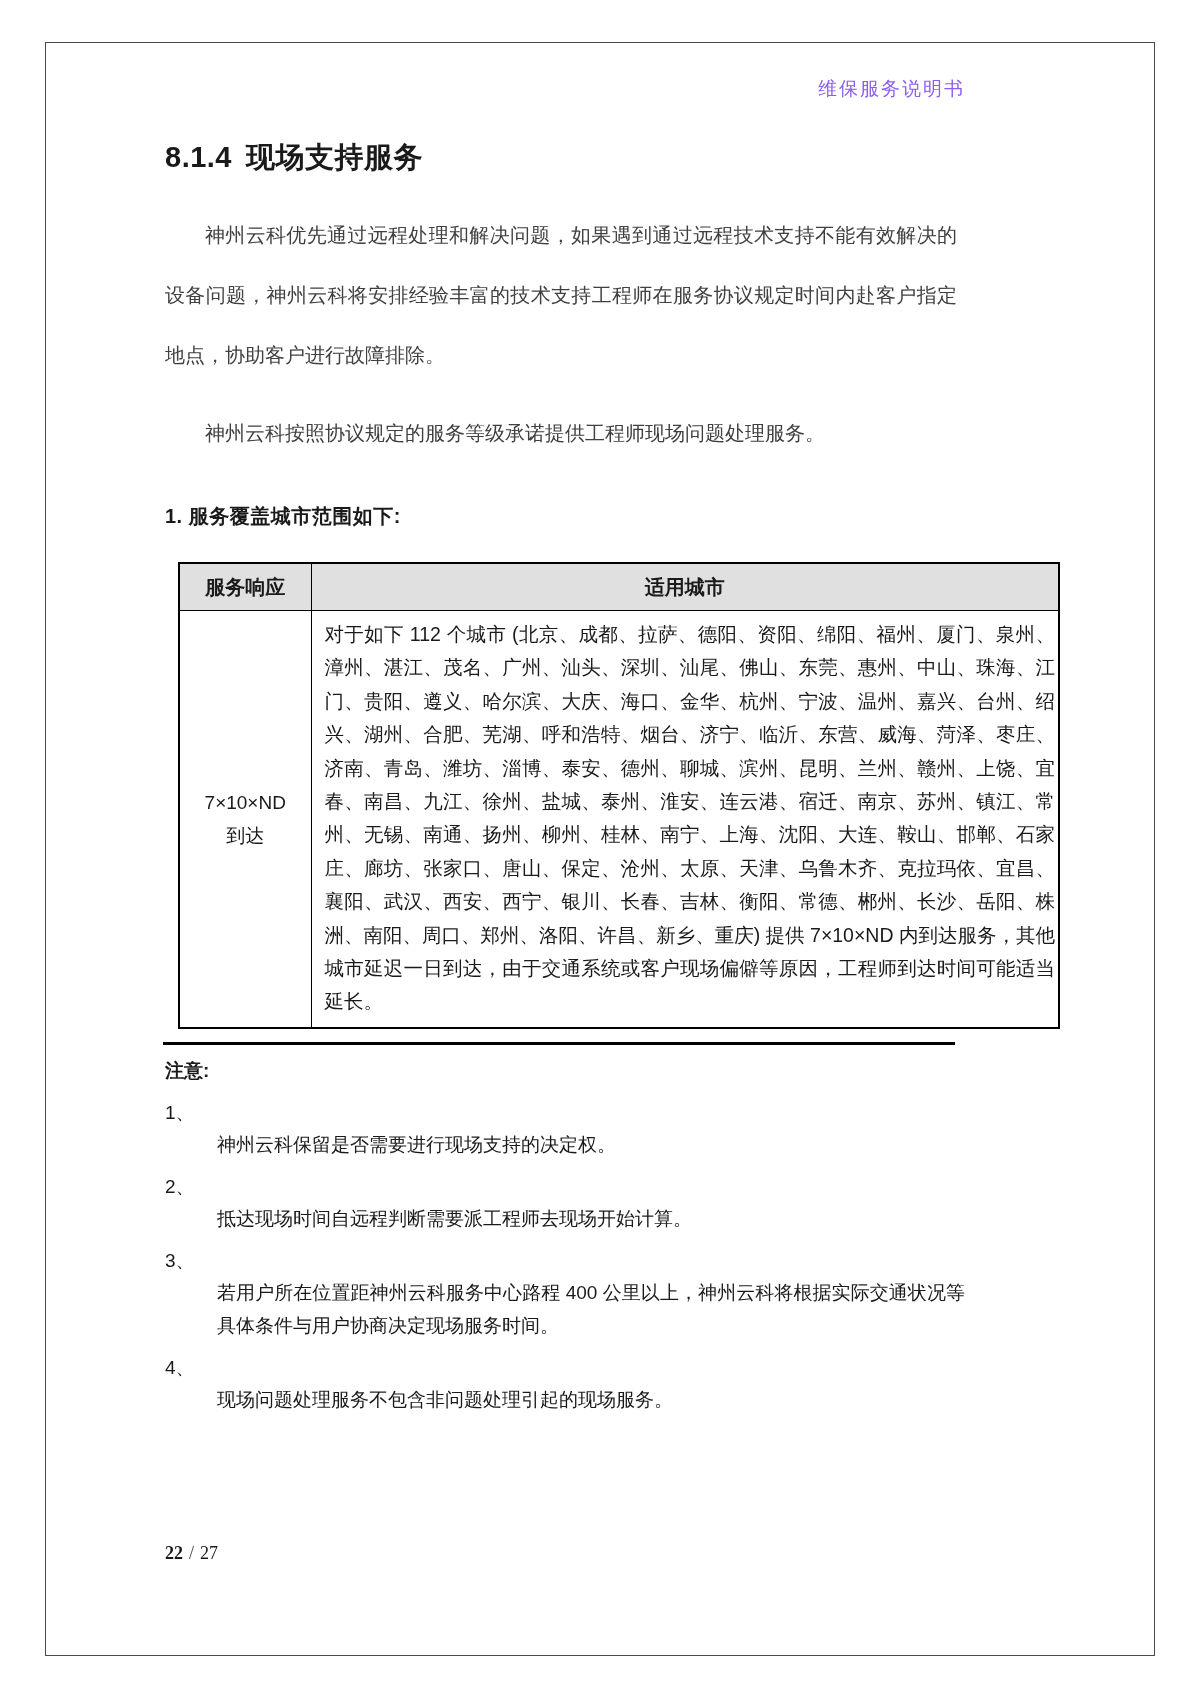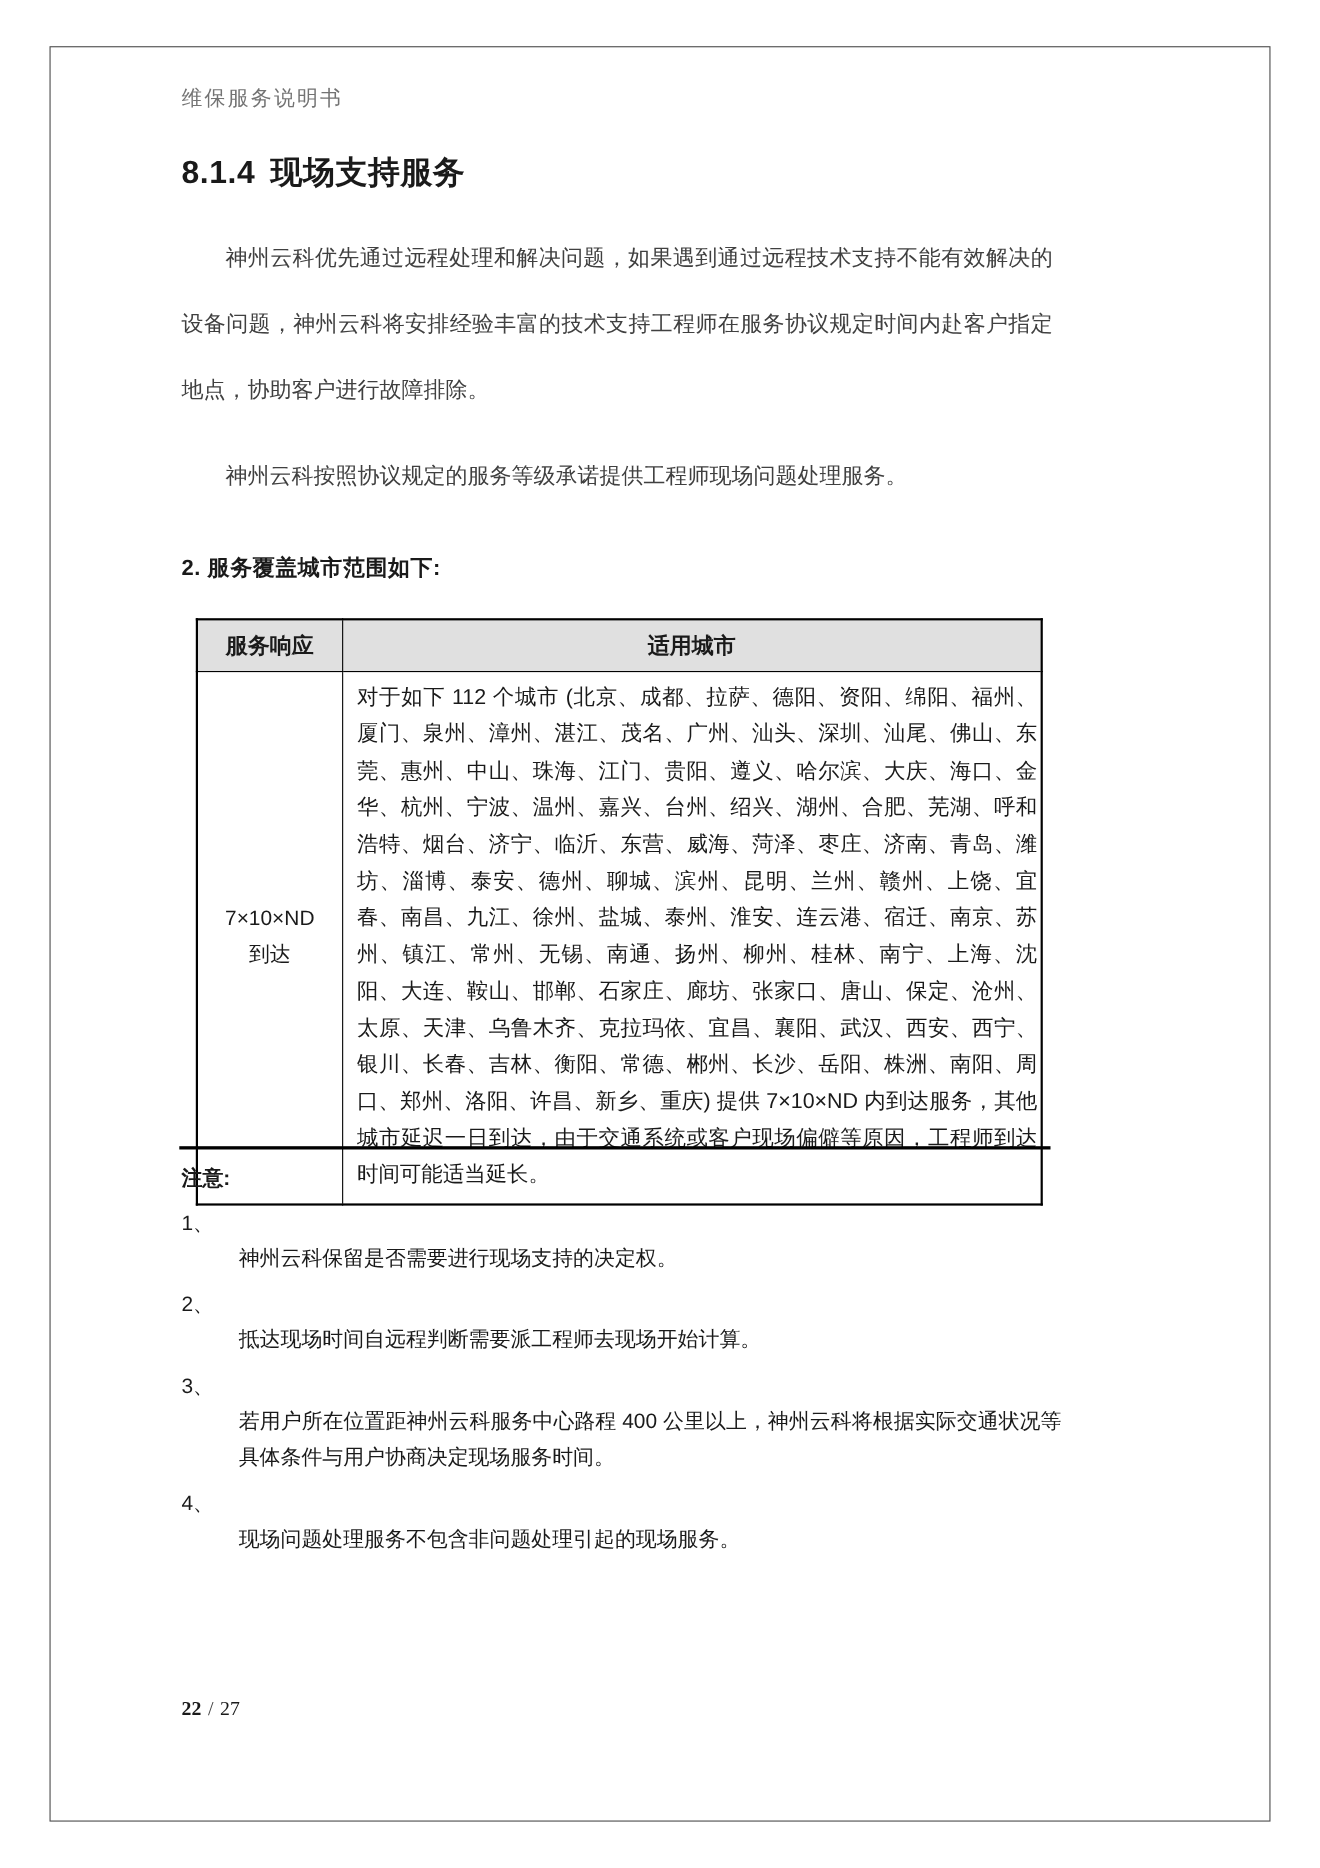--- a/index.html
+++ b/index.html
@@ -6,41 +6,41 @@
   body{
     width:1200px;height:1698px;position:relative;background:#ffffff;
     font-family:"Liberation Sans","DejaVu Sans",sans-serif;color:#1a1a1a;
     -webkit-font-smoothing:antialiased;
   }
   .page-border{
     position:absolute;left:45px;top:42px;width:1108px;height:1612px;
     border:1px solid #4a4a4a;pointer-events:none;
   }
   .doc-header{
-    position:absolute;top:76px;left:165px;width:790px;text-align:left;
-    font-family:"Liberation Serif","DejaVu Serif",serif;font-size:19px;color:#737373;
+    position:absolute;top:76px;left:175px;width:790px;text-align:right;
+    font-family:"Liberation Serif","DejaVu Serif",serif;font-size:19px;color:#8b5cf6;
     letter-spacing:2px;
   }
   .section-heading{
     position:absolute;top:140px;left:165px;font-size:29px;font-weight:700;
     line-height:34px;margin:0;letter-spacing:0.5px;
   }
   .section-heading .sec-num{margin-right:14px;font-weight:700;}
   .body-para{
     position:absolute;left:165px;width:792px;margin:0;
     font-size:20px;line-height:60px;text-align:justify;text-indent:2em;color:#404040;
   }
   .para-1{top:205px;}
   .para-2{top:403px;}
   .coverage-heading{
     position:absolute;top:503px;left:165px;margin:0;
     font-size:20px;font-weight:700;letter-spacing:0.5px;
   }
   table.coverage-table{
-    position:absolute;top:562px;left:178px;width:770px;
+    position:absolute;top:562px;left:178px;width:882px;
     border-collapse:collapse;table-layout:fixed;
   }
   .coverage-table th,.coverage-table td{
     border:1px solid #000;vertical-align:middle;
   }
   .coverage-table{border:2px solid #000;}
   .coverage-table th{
     height:46px;background:#e0e0e0;font-size:20px;font-weight:700;
     text-align:center;padding:0;
   }
@@ -82,21 +82,21 @@
 
 <div class="doc-header">维保服务说明书</div>
 
 <h1 class="section-heading">
   <span class="sec-num">8.1.4</span><span>现场支持服务</span>
 </h1>
 
 <p class="body-para para-1">神州云科优先通过远程处理和解决问题，如果遇到通过远程技术支持不能有效解决的设备问题，神州云科将安排经验丰富的技术支持工程师在服务协议规定时间内赴客户指定地点，协助客户进行故障排除。</p>
 <p class="body-para para-2">神州云科按照协议规定的服务等级承诺提供工程师现场问题处理服务。</p>
 
-<h2 class="coverage-heading">2. 服务覆盖城市范围如下:</h2>
+<h2 class="coverage-heading">1. 服务覆盖城市范围如下:</h2>
 
 <table class="coverage-table">
   <colgroup>
     <col class="col-response">
     <col>
   </colgroup>
   <thead>
     <tr>
       <th>服务响应</th>
       <th>适用城市</th>

